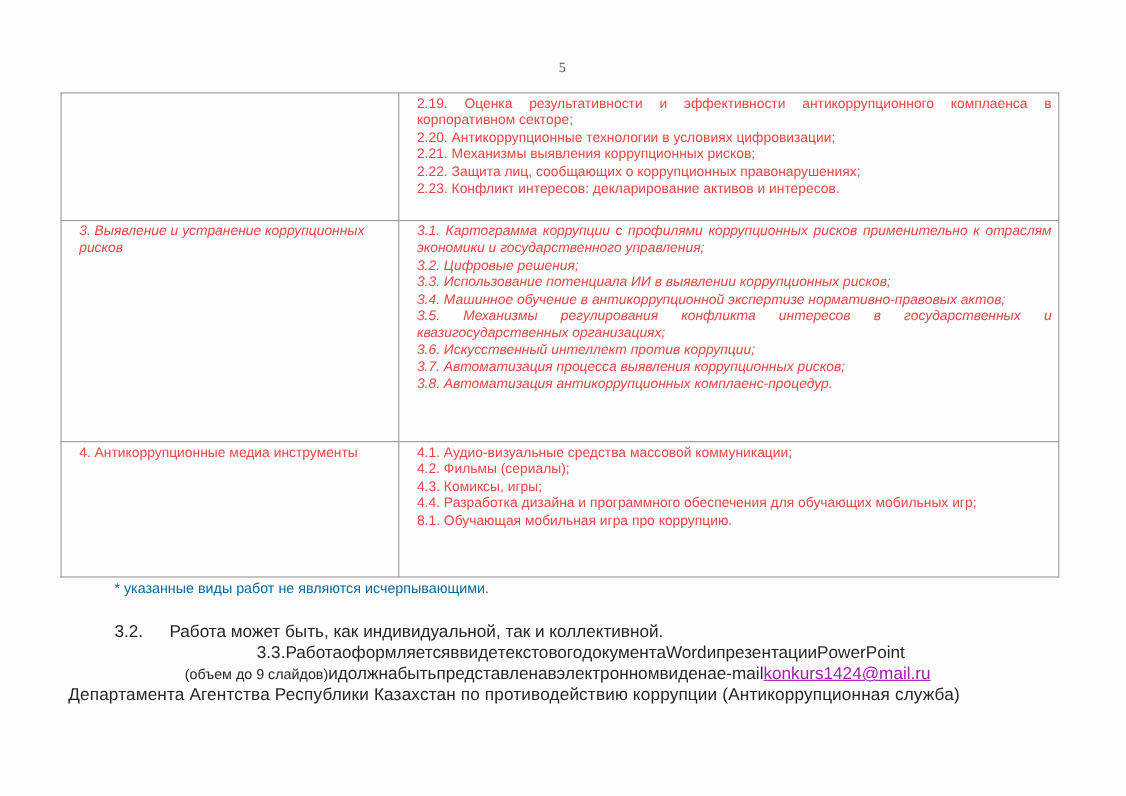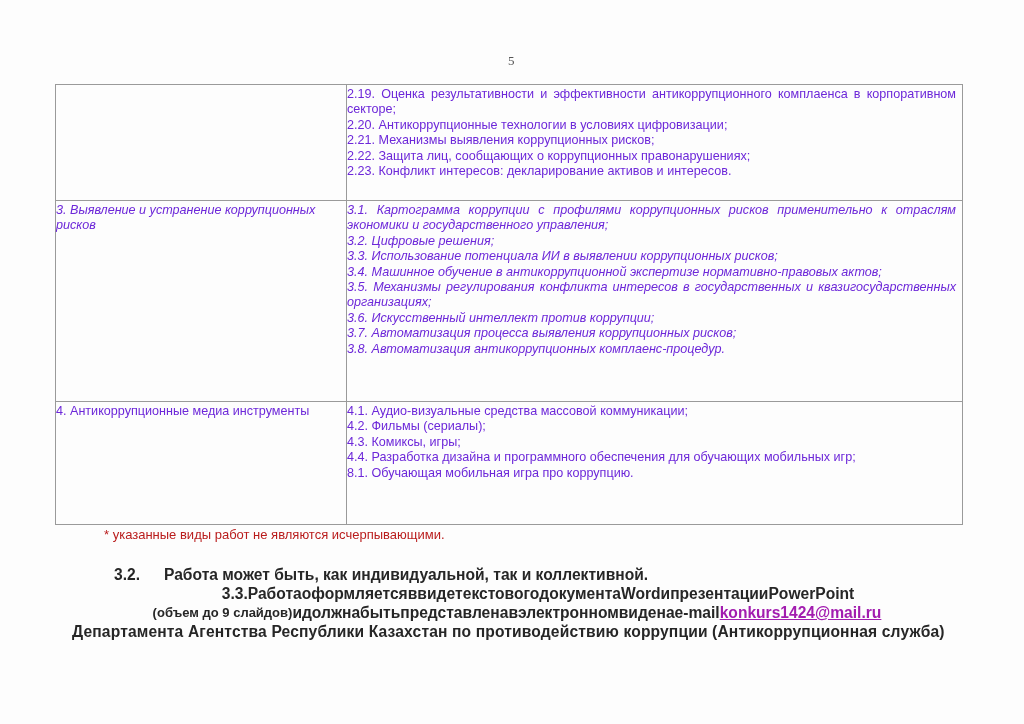--- a/index.html
+++ b/index.html
@@ -27,54 +27,53 @@
       position: absolute;
       left: 55px;
       top: 84px;
       width: 908px;
       border-collapse: collapse;
       table-layout: fixed;
     }
     .doc-table td {
       border: 1px solid #9a9a9a;
       vertical-align: top;
-      padding: 2px 6px 4px 0;
+      padding: 2px 6px 4px 16px;
       font-size: 12.6px;
       line-height: 15.4px;
-      color: #6d28d9;
+      color: #ef4444;
     }
     .doc-table td.col-topic {
       width: 284px;
     }
     .doc-table td.col-items {
       text-align: justify;
     }
     .row-1 td { height: 109px; }
     .row-2 td { height: 194px; font-style: italic; }
     .row-3 td { height: 116px; }
     .item-line {
       display: block;
       text-align: justify;
       text-align-last: left;
     }
     .footnote {
       position: absolute;
       left: 104px;
       top: 527px;
       font-size: 13px;
-      color: #b91c1c;
+      color: #0369a1;
     }
     .para {
       position: absolute;
-      left: 72px;
+      left: 62px;
       width: 890px;
       font-size: 15.6px;
       line-height: 19px;
       color: #262626;
-      font-weight: bold;
     }
     .para-32 {
       top: 565px;
     }
     .para-32 .num, .para-33 .num {
       display: inline-block;
       margin-left: 42px;
       width: 50px;
     }
     .para-33 {

